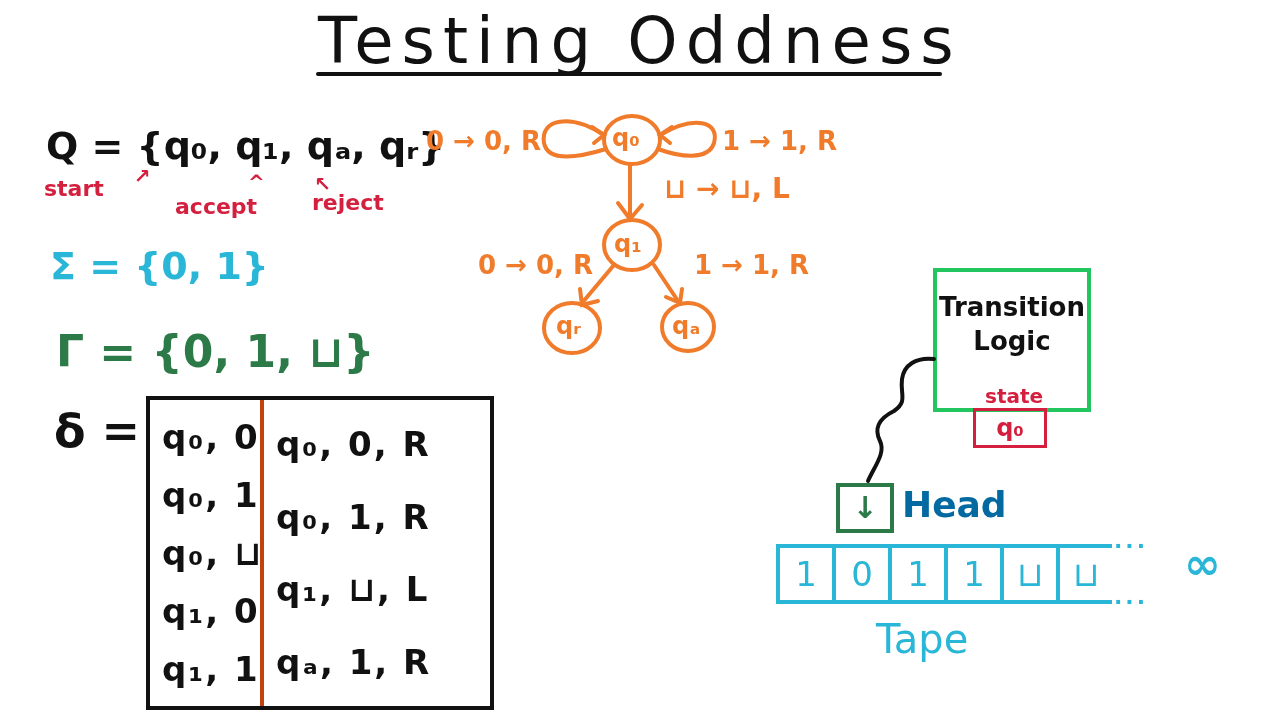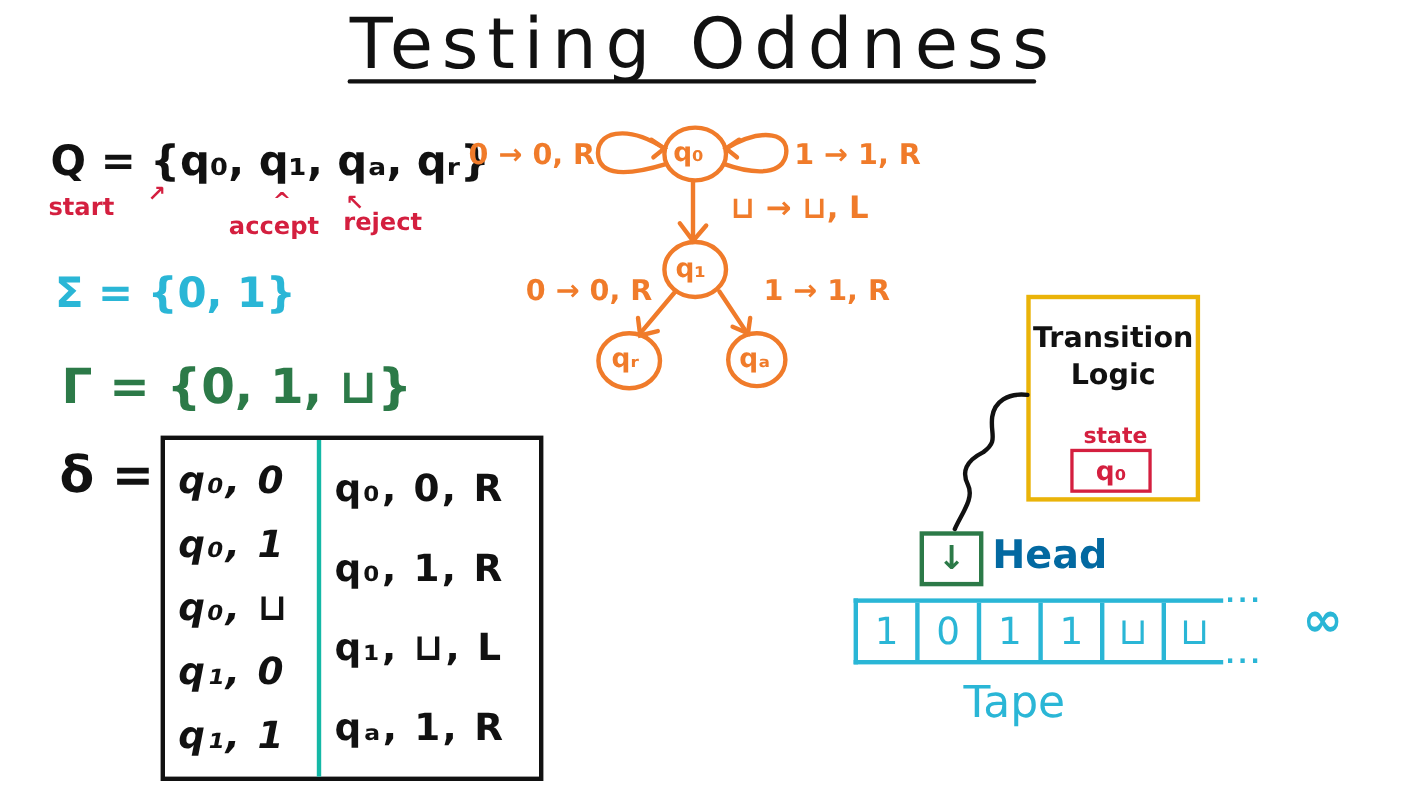--- a/index.html
+++ b/index.html
@@ -4,33 +4,33 @@
 <style>
   html, body { margin:0; padding:0; background:#ffffff; }
   body { width:1280px; height:720px; position:relative; overflow:hidden;
          font-family:"DejaVu Sans", sans-serif; color:#111; }
   .abs { position:absolute; white-space:nowrap; }
   .title { left:318px; top:4px; font-size:64px; letter-spacing:8px; font-family:"DejaVu Sans", sans-serif; font-weight:400; }
   .title-line { left:316px; top:72px; width:626px; height:4px; background:#111; border-radius:2px; }
   .qset { left:46px; top:124px; font-size:38px; font-weight:700; }
   .red { color:#d41f3f; font-weight:700; }
   .lbl-start { left:44px; top:176px; font-size:22px; }
-  .lbl-accept { left:208px; top:194px; font-size:22px; }
+  .lbl-accept { left:175px; top:194px; font-size:22px; }
   .lbl-reject { left:312px; top:190px; font-size:22px; }
   .arrow-red { font-size:20px; color:#d41f3f; font-weight:700; }
   .sigma { left:50px; top:244px; font-size:38px; color:#2ab6d6; font-weight:700; }
   .gamma { left:56px; top:326px; font-size:44px; color:#2c7a48; font-weight:700; }
   .delta { left:54px; top:404px; font-size:46px; font-weight:700; }
   .table { left:146px; top:396px; width:348px; height:314px; border:4px solid #111; box-sizing:border-box; display:flex; }
   .col { height:100%; display:flex; flex-direction:column; justify-content:space-around; padding:8px 12px; box-sizing:border-box; }
-  .col-left { width:142px; border-right:4px solid #14b8a6;font-style:italic; }
+  .col-left { width:114px; border-right:4px solid #c2410c; }
   .col-right { flex:1; }
   .cell { font-size:34px; font-weight:700; letter-spacing:2px; }
   .orange { color:#f07b2a; font-weight:700; }
-  .tl-box { left:933px; top:268px; width:158px; height:188px; border:4px solid #eab308; box-sizing:border-box; }
+  .tl-box { left:933px; top:268px; width:158px; height:144px; border:4px solid #22c55e; box-sizing:border-box; }
   .tl-text { position:absolute; left:0; width:100%; text-align:center; font-size:26px; font-weight:700; }
   .state-lbl { position:absolute; left:48px; top:112px; font-size:20px; color:#d41f3f; font-weight:700; }
   .state-box { position:absolute; left:36px; top:136px; width:74px; height:40px; border:3px solid #d41f3f; box-sizing:border-box; color:#d41f3f; font-size:24px; font-weight:700; text-align:center; line-height:34px; }
   .head-box { left:836px; top:483px; width:58px; height:50px; border:4px solid #2c7a48; box-sizing:border-box; color:#2c7a48; font-size:30px; text-align:center; line-height:42px; font-weight:700; }
   .head-lbl { left:902px; top:484px; font-size:36px; color:#0369a1; font-weight:700; }
   .tape { left:776px; top:544px; height:60px; display:flex; border-top:4px solid #2ab6d6; border-bottom:4px solid #2ab6d6; border-left:4px solid #2ab6d6; box-sizing:border-box; }
   .tape-cell { width:56px; height:100%; border-right:4px solid #2ab6d6; box-sizing:border-box; color:#2ab6d6; font-size:34px; text-align:center; line-height:52px; }
   .tape-cell:last-child { border-right:none; width:52px; }
   .dots { color:#2ab6d6; font-size:22px; font-weight:700; letter-spacing:3px; }
   .inf { left:1184px; top:538px; color:#2ab6d6; font-size:44px; font-weight:700; }

